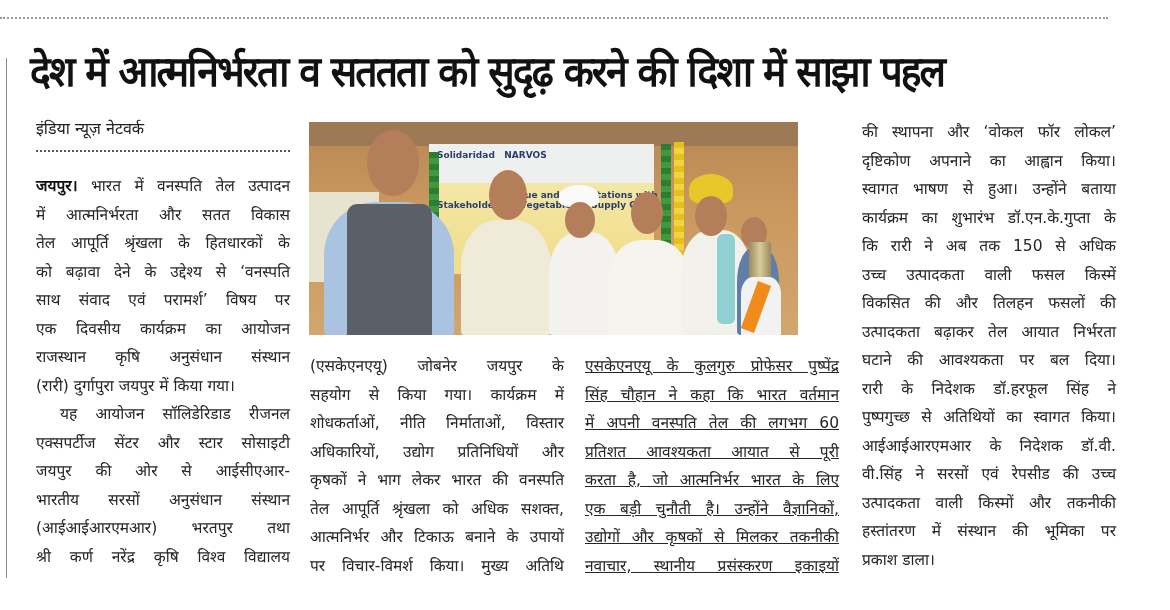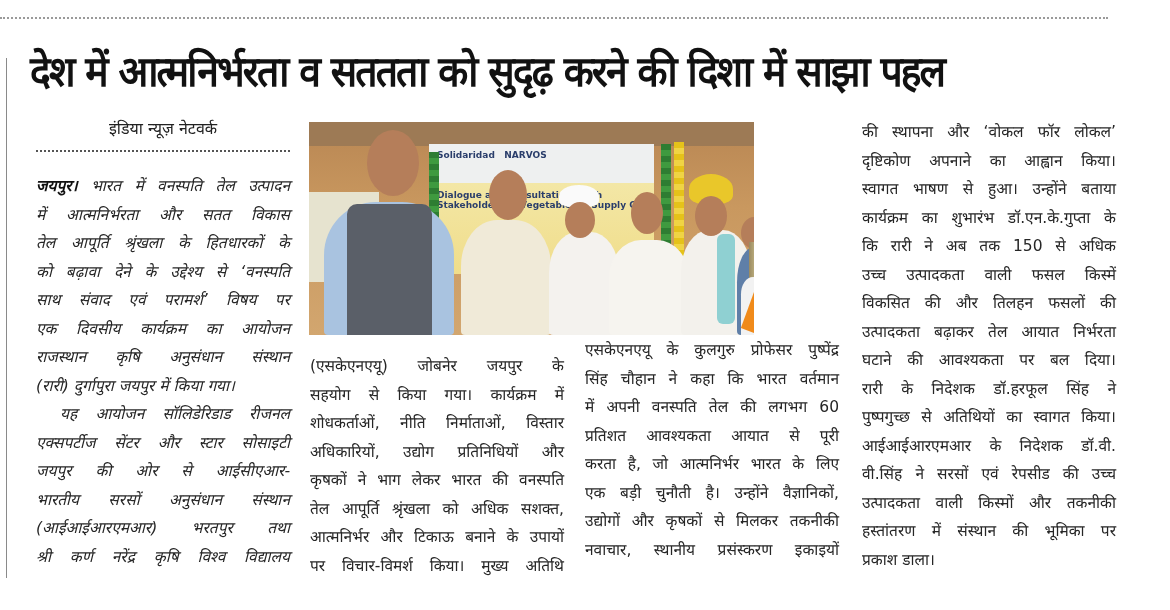--- a/index.html
+++ b/index.html
@@ -17,38 +17,38 @@
     border-left: 1px solid #8a8a8a;
   }
   .headline {
     position: absolute; left: 30px; top: 40px; width: 1080px;
     font-family: "DejaVu Sans", sans-serif; font-weight: bold;
     font-size: 42px; line-height: 64px; color: #111;
     letter-spacing: -2px; white-space: nowrap; transform-origin: left top;
     transform: scaleX(0.93);
   }
   .byline {
-    position: absolute; left: 36px; top: 118px; width: 254px; text-align: center;
+    position: absolute; left: 36px; top: 118px; width: 254px; 
     font-size: 16px; line-height: 22px; color: #222;
   }
   .byline-rule {
     position: absolute; left: 36px; top: 150px; width: 254px; border-top: 2px dotted #555;
   }
   .col {
     position: absolute; font-size: 15.5px; line-height: 28.5px; color: #262626;
     text-align: justify; text-align-last: justify;
   }
   .col .line { display: block; white-space: nowrap; text-align: justify; text-align-last: justify; }
   .dateline { font-weight: bold; color: #111; }
   .indent { padding-left: 24px; }
   .last { text-align-last: left !important; }
 
   .photo {
-    position: absolute; left: 309px; top: 122px; width: 445px; height: 213px;
-    overflow: hidden; background: #fde047;
+    position: absolute; left: 309px; top: 122px; width: 489px; height: 213px;
+    overflow: hidden; background: #fde047; text-align: right;
   }
   .photo .wall { position: absolute; inset: 0; background: linear-gradient(180deg,#b88653 0%,#c9985f 40%,#d2a66f 100%); }
   .photo .ceiling { position: absolute; left: 0; top: 0; width: 100%; height: 24px; background: #9d7a55; }
   .photo .banner {
     position: absolute; left: 120px; top: 22px; width: 225px; height: 130px;
     background: linear-gradient(180deg,#eef0f0 0%, #eef0f0 30%, #f3e7a6 30%, #f0dd8a 100%);
   }
   .photo .banner-text {
     position: absolute; left: 128px; top: 28px; font-size: 9px; font-weight: bold; color: #2a3e6b; white-space: nowrap;
   }
@@ -69,21 +69,21 @@
 <body>
 
 <div class="top-rule"></div>
 <div class="left-rule"></div>
 
 <h1 class="headline" style="margin:0;">देश में आत्मनिर्भरता व सततता को सुदृढ़ करने की दिशा में साझा पहल</h1>
 
 <div class="byline">इंडिया न्यूज़ नेटवर्क</div>
 <div class="byline-rule"></div>
 
-<div class="col" style="left:36px; top:172px; width:254px;font-style:italic;">
+<div class="col" style="left:36px; top:172px; width:254px;">
   <span class="line"><span class="dateline">जयपुर।</span><span> भारत में वनस्पति तेल उत्पादन</span></span>
   <span class="line">में आत्मनिर्भरता और सतत विकास</span>
   <span class="line">तेल आपूर्ति श्रृंखला के हितधारकों के</span>
   <span class="line">को बढ़ावा देने के उद्देश्य से ‘वनस्पति</span>
   <span class="line">साथ संवाद एवं परामर्श’ विषय पर</span>
   <span class="line">एक दिवसीय कार्यक्रम का आयोजन</span>
   <span class="line">राजस्थान कृषि अनुसंधान संस्थान</span>
   <span class="line last">(रारी) दुर्गापुरा जयपुर में किया गया।</span>
   <span class="line indent">यह आयोजन सॉलिडेरिडाड रीजनल</span>
   <span class="line">एक्सपर्टीज सेंटर और स्टार सोसाइटी</span>
@@ -139,21 +139,21 @@
   <span class="line">(एसकेएनएयू) जोबनेर जयपुर के</span>
   <span class="line">सहयोग से किया गया। कार्यक्रम में</span>
   <span class="line">शोधकर्ताओं, नीति निर्माताओं, विस्तार</span>
   <span class="line">अधिकारियों, उद्योग प्रतिनिधियों और</span>
   <span class="line">कृषकों ने भाग लेकर भारत की वनस्पति</span>
   <span class="line">तेल आपूर्ति श्रृंखला को अधिक सशक्त,</span>
   <span class="line">आत्मनिर्भर और टिकाऊ बनाने के उपायों</span>
   <span class="line">पर विचार-विमर्श किया। मुख्य अतिथि</span>
 </div>
 
-<div class="col" style="left:585px; top:336px; width:254px;">
+<div class="col" style="left:585px; top:352px; width:254px;text-decoration:underline;">
   <span class="line">एसकेएनएयू के कुलगुरु प्रोफेसर पुष्पेंद्र</span>
   <span class="line">सिंह चौहान ने कहा कि भारत वर्तमान</span>
   <span class="line">में अपनी वनस्पति तेल की लगभग 60</span>
   <span class="line">प्रतिशत आवश्यकता आयात से पूरी</span>
   <span class="line">करता है, जो आत्मनिर्भर भारत के लिए</span>
   <span class="line">एक बड़ी चुनौती है। उन्होंने वैज्ञानिकों,</span>
   <span class="line">उद्योगों और कृषकों से मिलकर तकनीकी</span>
   <span class="line">नवाचार, स्थानीय प्रसंस्करण इकाइयों</span>
 </div>
 

